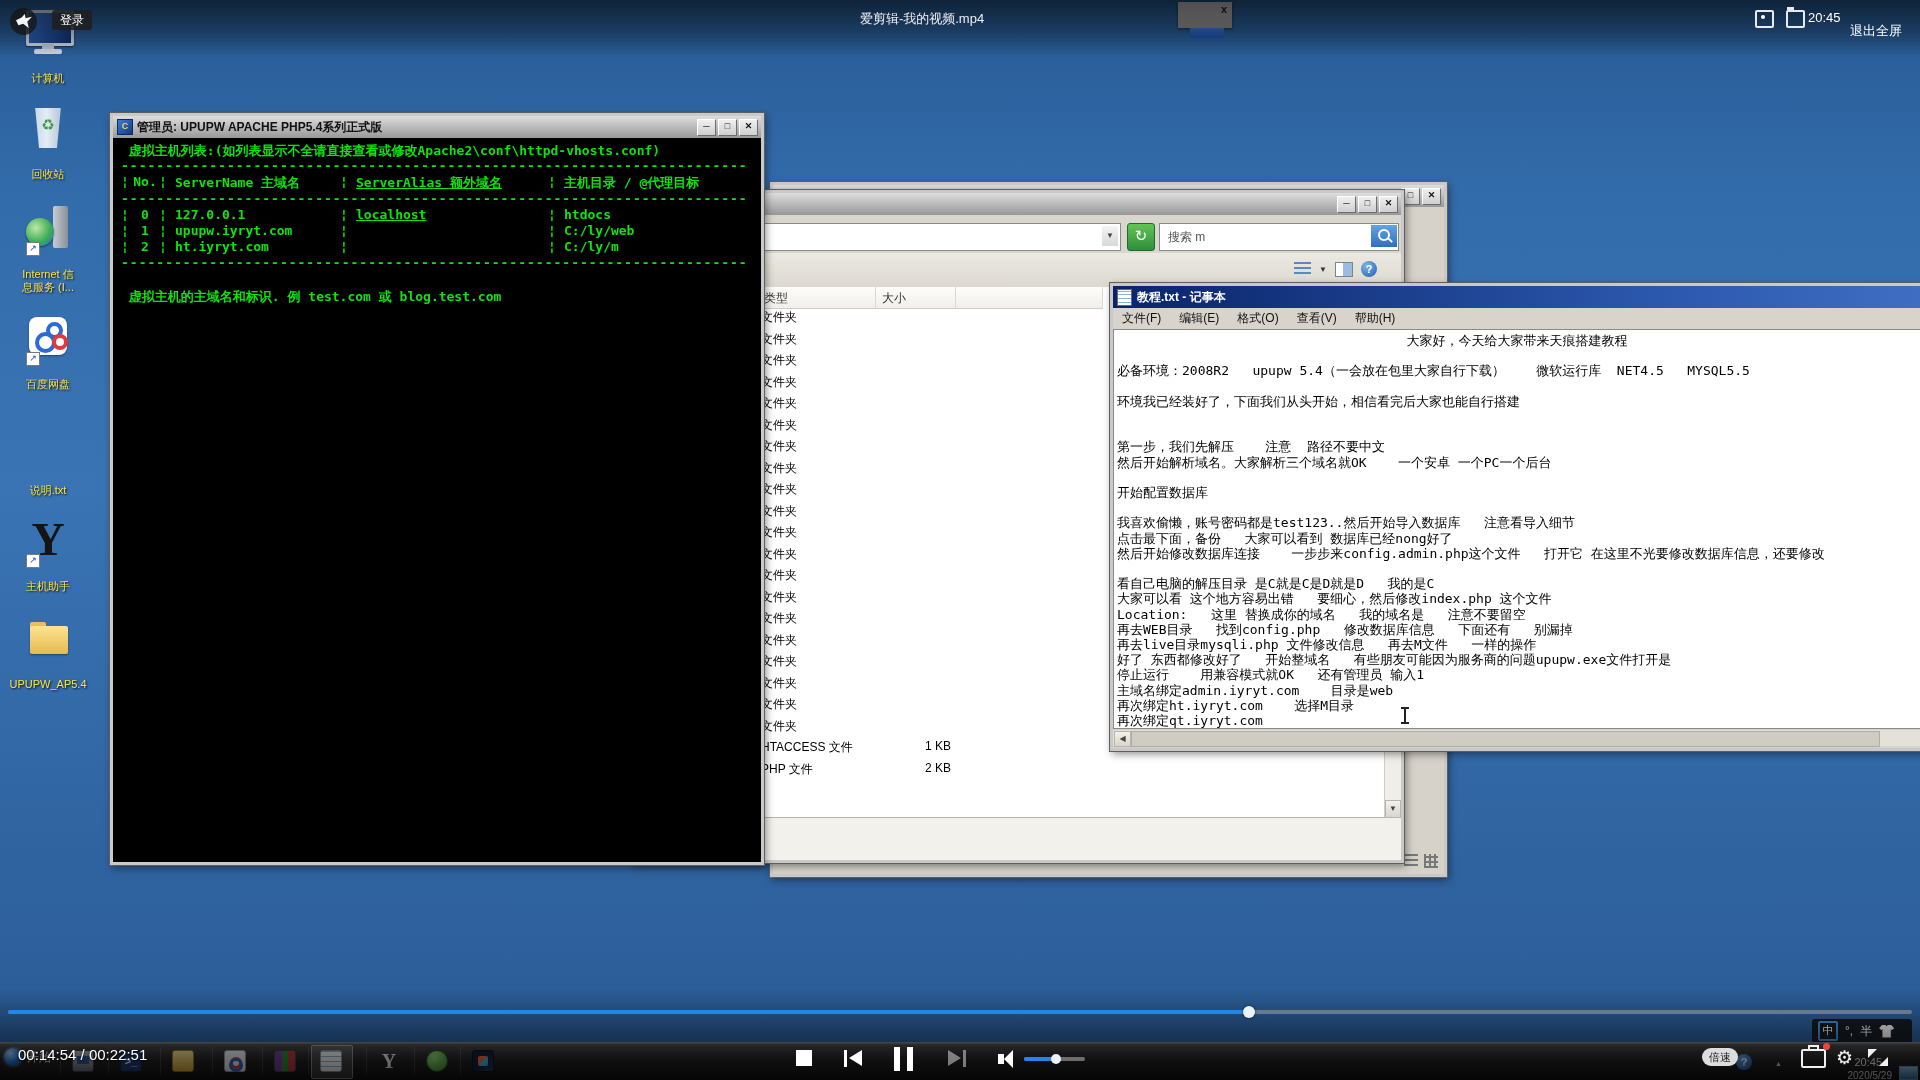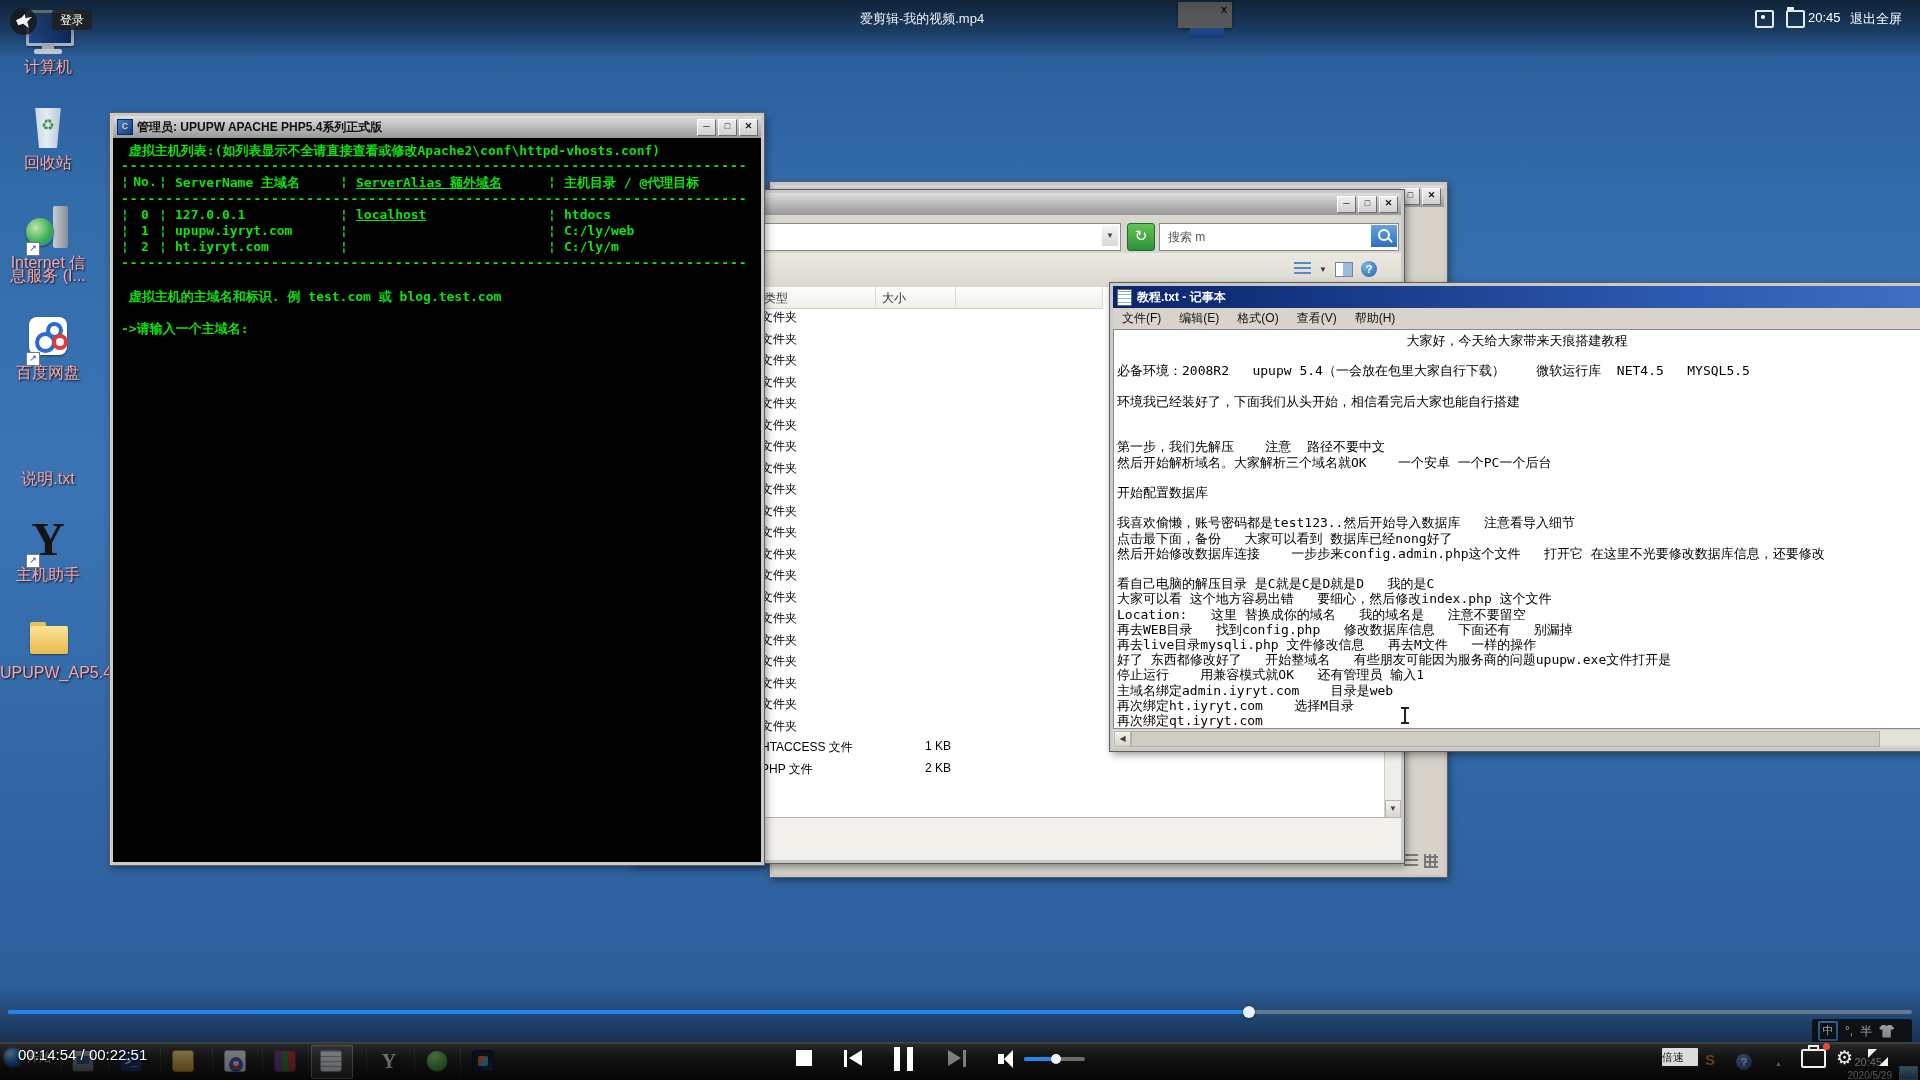--- a/index.html
+++ b/index.html
@@ -4,21 +4,21 @@
 <style>
   html,body{margin:0;padding:0;background:#000;}
   #stage{position:relative;width:1920px;height:1080px;overflow:hidden;
          font-family:"Liberation Sans",sans-serif;cursor:default;}
   
   .desktop{position:absolute;inset:0;
     background:linear-gradient(180deg,#275a94 0%,#336cab 18%,#3a74b4 45%,#2f63a0 80%,#2a5b95 100%);}
   
   .dicon{position:absolute;left:0;width:96px;text-align:center;}
   .dicon .art{position:relative;width:52px;height:50px;margin:0 auto;}
-  .dicon .dlabel{margin-top:2px;font-size:16px;line-height:13px;color:#fca5a5;
+  .dicon .dlabel{margin-top:14px;font-size:11px;line-height:13px;color:#fde047;
     text-shadow:1px 1px 2px rgba(0,0,0,.9);white-space:pre-line;}
   .sc-arrow{position:absolute;left:4px;bottom:-2px;width:12px;height:12px;background:#fff;
     border:1px solid #7a7a7a;font-size:9px;line-height:11px;color:#1747c0;text-align:center;}
   
   .art-computer .mon{position:absolute;left:4px;top:2px;width:42px;height:30px;border:3px solid #cdd7e6;
     border-radius:2px;background:linear-gradient(135deg,#3a78d4,#0c2f6f);box-shadow:0 1px 2px rgba(0,0,0,.5);}
   .art-computer .stand{position:absolute;left:20px;top:36px;width:12px;height:5px;background:#b9c3d2;}
   .art-computer .base{position:absolute;left:12px;top:41px;width:28px;height:5px;background:#cfd8e4;border-radius:2px;}
   .art-recycle .bin{position:absolute;left:12px;top:4px;width:28px;height:40px;
     background:linear-gradient(90deg,#cfdce8,#eef4f9 45%,#b9c8d6);
@@ -166,21 +166,21 @@
   .logo{position:absolute;left:10px;top:8px;width:27px;height:27px;border-radius:50%;background:rgba(22,22,22,.78);}
   .logo .bird{position:absolute;left:6px;top:6px;width:16px;height:14px;background:#f5f5f5;
     clip-path:polygon(0 45%,35% 25%,55% 0,60% 30%,100% 20%,70% 55%,80% 100%,45% 70%,15% 80%);}
   .login-btn{position:absolute;left:52px;top:10px;width:40px;height:20px;background:rgba(30,30,30,.85);
     border-radius:3px;color:#fff;font-size:12px;line-height:20px;text-align:center;}
   .vtitle{position:absolute;left:922px;top:10px;transform:translateX(-50%);color:rgba(255,255,255,.92);font-size:13px;}
   .ov-ico{position:absolute;top:10px;width:15px;height:14px;border:2px solid rgba(255,255,255,.9);border-radius:2px;}
   .ov-ico.pin:after{content:"";position:absolute;left:4px;top:3px;width:4px;height:4px;background:#fff;border-radius:50%;}
   .ov-ico.fold:before{content:"";position:absolute;left:-1px;top:-5px;width:7px;height:3px;background:rgba(255,255,255,.9);}
   .ov-clock{position:absolute;top:10px;color:#fff;font-size:13px;}
-  .ov-exit{position:absolute;top:10px;color:#fff;font-size:13px;}
+  .ov-exit{position:absolute;top:22px;color:#fff;font-size:13px;}
   .mini-win{position:absolute;left:1178px;top:2px;width:54px;height:26px;background:linear-gradient(180deg,#c4c4c4,#8e8e8e);
     box-shadow:0 1px 3px rgba(0,0,0,.5);}
   .mini-x{position:absolute;right:5px;top:1px;color:#222;font-size:11px;font-weight:bold;}
   .mini-bar{position:absolute;left:1190px;top:28px;width:34px;height:10px;background:linear-gradient(180deg,#3a79d8,#1750a8);}
   .ov-bottom{position:absolute;left:0;bottom:0;width:100%;height:92px;
     background:linear-gradient(180deg,rgba(0,0,0,0),rgba(0,0,0,.45) 55%,rgba(0,0,0,.66));}
   .progress{position:absolute;left:8px;right:8px;top:1010px;height:4px;background:rgba(160,160,160,.55);border-radius:2px;}
   .prog-fill{position:absolute;left:0;top:0;height:4px;background:#2186e8;border-radius:2px;}
   .prog-knob{position:absolute;top:-4px;width:12px;height:12px;border-radius:50%;background:#eaf2fd;
     box-shadow:0 0 3px rgba(0,0,0,.6);transform:translateX(-6px);}
@@ -196,22 +196,22 @@
   .pc-pause{left:894px;top:1047px;}
   .pc-pause .bar-p{display:inline-block;width:6px;height:24px;background:#fff;margin-right:7px;}
   .pc-next{left:948px;opacity:.45;}
   .pc-vol{left:998px;}
   .spk-body{display:inline-block;width:6px;height:10px;background:#fff;margin-top:4px;vertical-align:top;}
   .spk-cone{display:inline-block;width:0;height:0;border-top:9px solid transparent;border-bottom:9px solid transparent;
     border-right:9px solid #fff;vertical-align:top;}
   .vol-track{position:absolute;left:1024px;top:1057px;width:61px;height:4px;background:rgba(170,170,170,.6);border-radius:2px;}
   .vol-fill{position:absolute;left:0;top:0;height:4px;background:#2186e8;border-radius:2px;}
   .vol-knob{position:absolute;top:-3px;width:10px;height:10px;border-radius:50%;background:#eaf2fd;transform:translateX(-5px);}
-  .speed-pill{position:absolute;left:1662px;top:1048px;width:36px;height:18px;background:rgba(238,238,238,.92);
-    border-radius:1px;color:#222;font-size:11px;line-height:18px;}
+  .speed-pill{position:absolute;left:1702px;top:1048px;width:36px;height:18px;background:rgba(238,238,238,.92);
+    border-radius:9px;color:#222;font-size:11px;line-height:18px;text-align:center;}
   .brief{position:absolute;left:1801px;top:1049px;width:21px;height:15px;border:2px solid #f0f0f0;border-radius:2px;}
   .brief:before{content:"";position:absolute;left:5px;top:-6px;width:7px;height:3px;border:2px solid #f0f0f0;border-bottom:none;}
   .brief .dot{position:absolute;right:-6px;top:-8px;width:7px;height:7px;border-radius:50%;background:#e8483c;}
   .gear{position:absolute;left:1836px;top:1046px;color:#f0f0f0;font-size:19px;}
   .exit-fs{position:absolute;left:1868px;top:1049px;width:20px;height:17px;}
   .exit-fs .a1{position:absolute;left:0;top:0;width:0;height:0;border-left:9px solid #f0f0f0;border-bottom:9px solid transparent;}
   .exit-fs .a2{position:absolute;right:0;bottom:0;width:0;height:0;border-right:9px solid #f0f0f0;border-top:9px solid transparent;}
 </style>
 </head>
 <body>
@@ -550,21 +550,20 @@
       <div class="cdiv">------------------------------------------------------------------------------------------</div>
       <div id="cmd-rows">
           <div class="crow"><span class="csep">¦</span><span class="cc cc0">0</span><span class="csep">¦</span><span class="cc cc1">127.0.0.1</span><span class="csep">¦</span><span class="cc cc2">localhost</span><span class="csep">¦</span><span class="cc cc3">htdocs</span></div>
           <div class="crow"><span class="csep">¦</span><span class="cc cc0">1</span><span class="csep">¦</span><span class="cc cc1">upupw.iyryt.com</span><span class="csep">¦</span><span class="cc cc2"></span><span class="csep">¦</span><span class="cc cc3">C:/ly/web</span></div>
           <div class="crow"><span class="csep">¦</span><span class="cc cc0">2</span><span class="csep">¦</span><span class="cc cc1">ht.iyryt.com</span><span class="csep">¦</span><span class="cc cc2"></span><span class="csep">¦</span><span class="cc cc3">C:/ly/m</span></div>
         </div>
       <div class="cdiv">------------------------------------------------------------------------------------------</div>
       <div class="cblank"></div>
       <div class="cline"> 虚拟主机的主域名和标识. 例 test.com 或 blog.test.com</div>
       <div class="cblank"></div>
-      <div class="cline">-&gt;请输入一个主域名:</div>
     </div>
   </div>
 
   <div class="mini-win">
     <div class="mini-x">x</div>
   </div>
   <div class="mini-bar"></div>
 
   <div class="ov-top"></div>
   <div class="logo">

